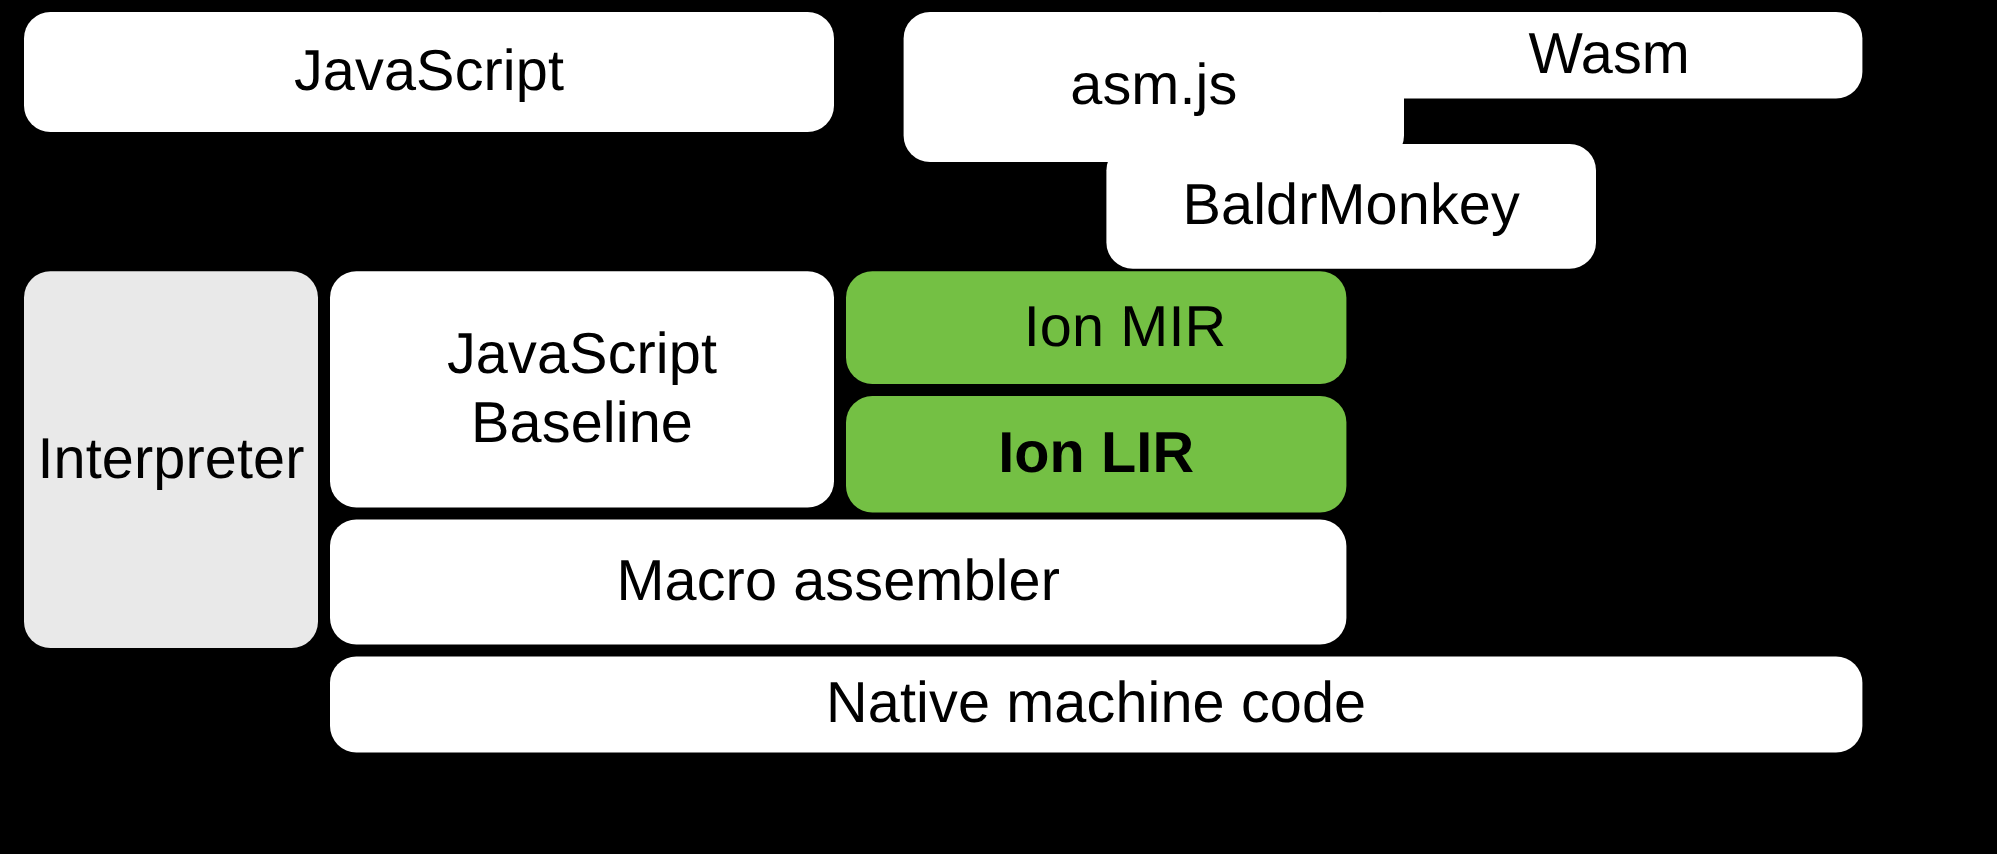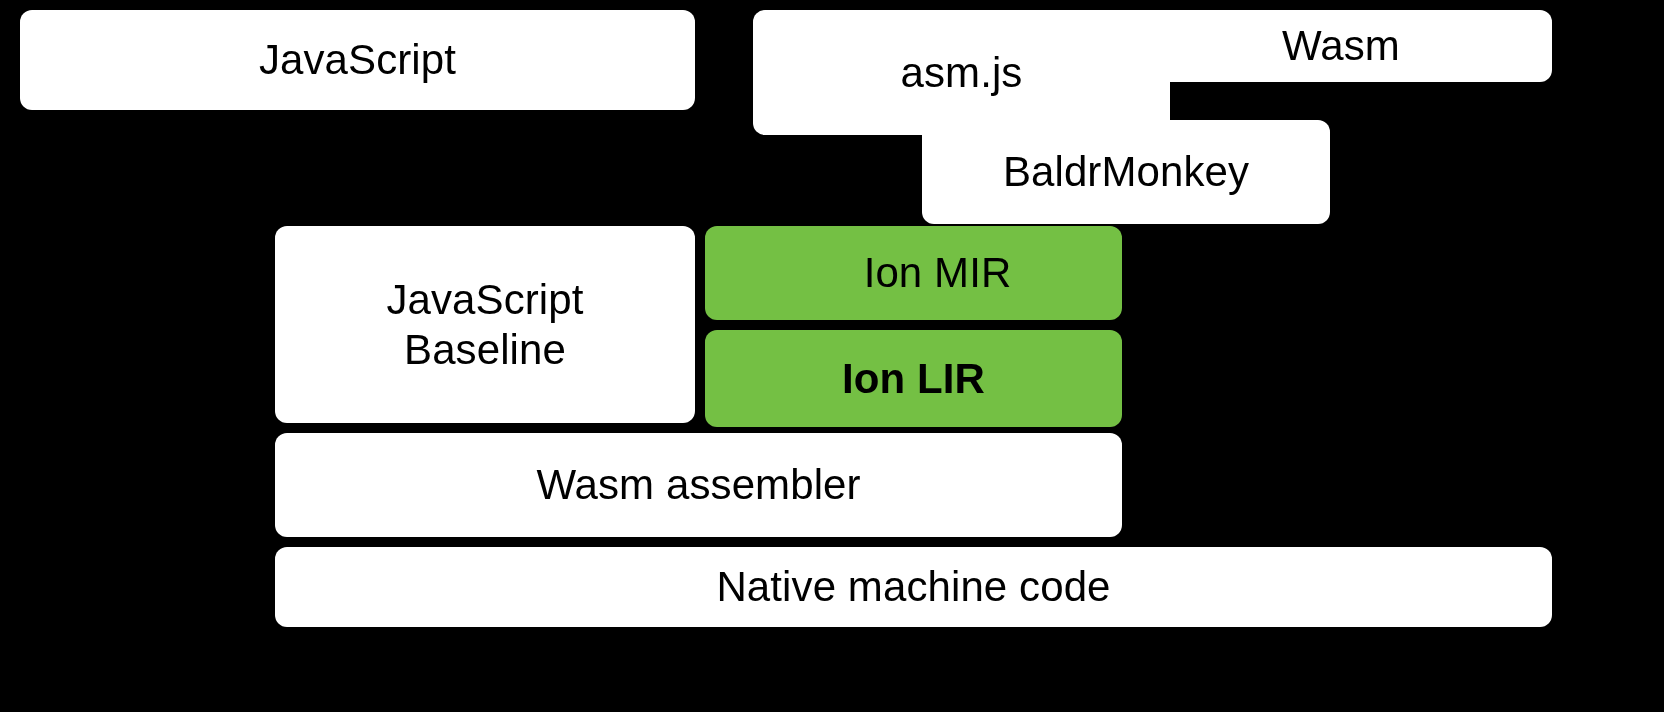--- a/index.html
+++ b/index.html
@@ -17,41 +17,42 @@
     background: #000000;
     overflow: hidden;
   }
   .node {
     position: absolute;
     box-sizing: border-box;
     display: flex;
     align-items: center;
     justify-content: center;
     text-align: center;
-    border-radius: 12px;
+    border-radius: 22px;
     color: #000000;
-    font-size: 42px;
+    font-size: 48px;
     font-weight: 400;
     line-height: 1.18;
     letter-spacing: 0.1px;
     white-space: pre-line;
     -webkit-font-smoothing: antialiased;
   }
   .fill-white  { background: #ffffff; }
   .fill-gray   { background: #e9e9e9; }
   .fill-green  { background: #74c044; }
   .fill-pink   { background: #f4788c; }
 </style>
 </head>
 <body>
 
 <div id="diagram" style="background: rgb(0, 0, 0);">
     <div class="node fill-white" style="left: 20px; top: 10px; width: 675px; height: 100px;">JavaScript</div>
     <div class="node fill-white" style="left: 705px; top: 10px; width: 417px; height: 125px; margin-left: 48px;">asm.js</div>
     <div class="node fill-white" style="left: 1130px; top: 10px; width: 422px; height: 72px;">Wasm</div>
     <div class="node fill-white" style="left: 922px; top: 120px; width: 408px; height: 104px;">BaldrMonkey</div>
+    <div class="node fill-gray" style="left: 20px; top: 226px; width: 245px; height: 314px;">Interpreter</div>
     <div class="node fill-white" style="left: 275px; top: 226px; width: 420px; height: 197px;">JavaScript
 Baseline</div>
     <div class="node fill-green" style="left: 705px; top: 226px; width: 417px; height: 94px; padding-left: 48px;">Ion MIR</div>
     <div class="node fill-green" style="left: 705px; top: 330px; width: 417px; height: 97px; font-weight: bold;">Ion LIR</div>
-    <div class="node fill-white" style="left: 275px; top: 433px; width: 847px; height: 104px;">Wasm assembler</div>
+    <div class="node fill-white" style="left: 275px; top: 433px; width: 847px; height: 104px;">Macro assembler</div>
     <div class="node fill-white" style="left: 275px; top: 547px; width: 1277px; height: 80px;">Native machine code</div>
   </div>
 
 </body></html>

